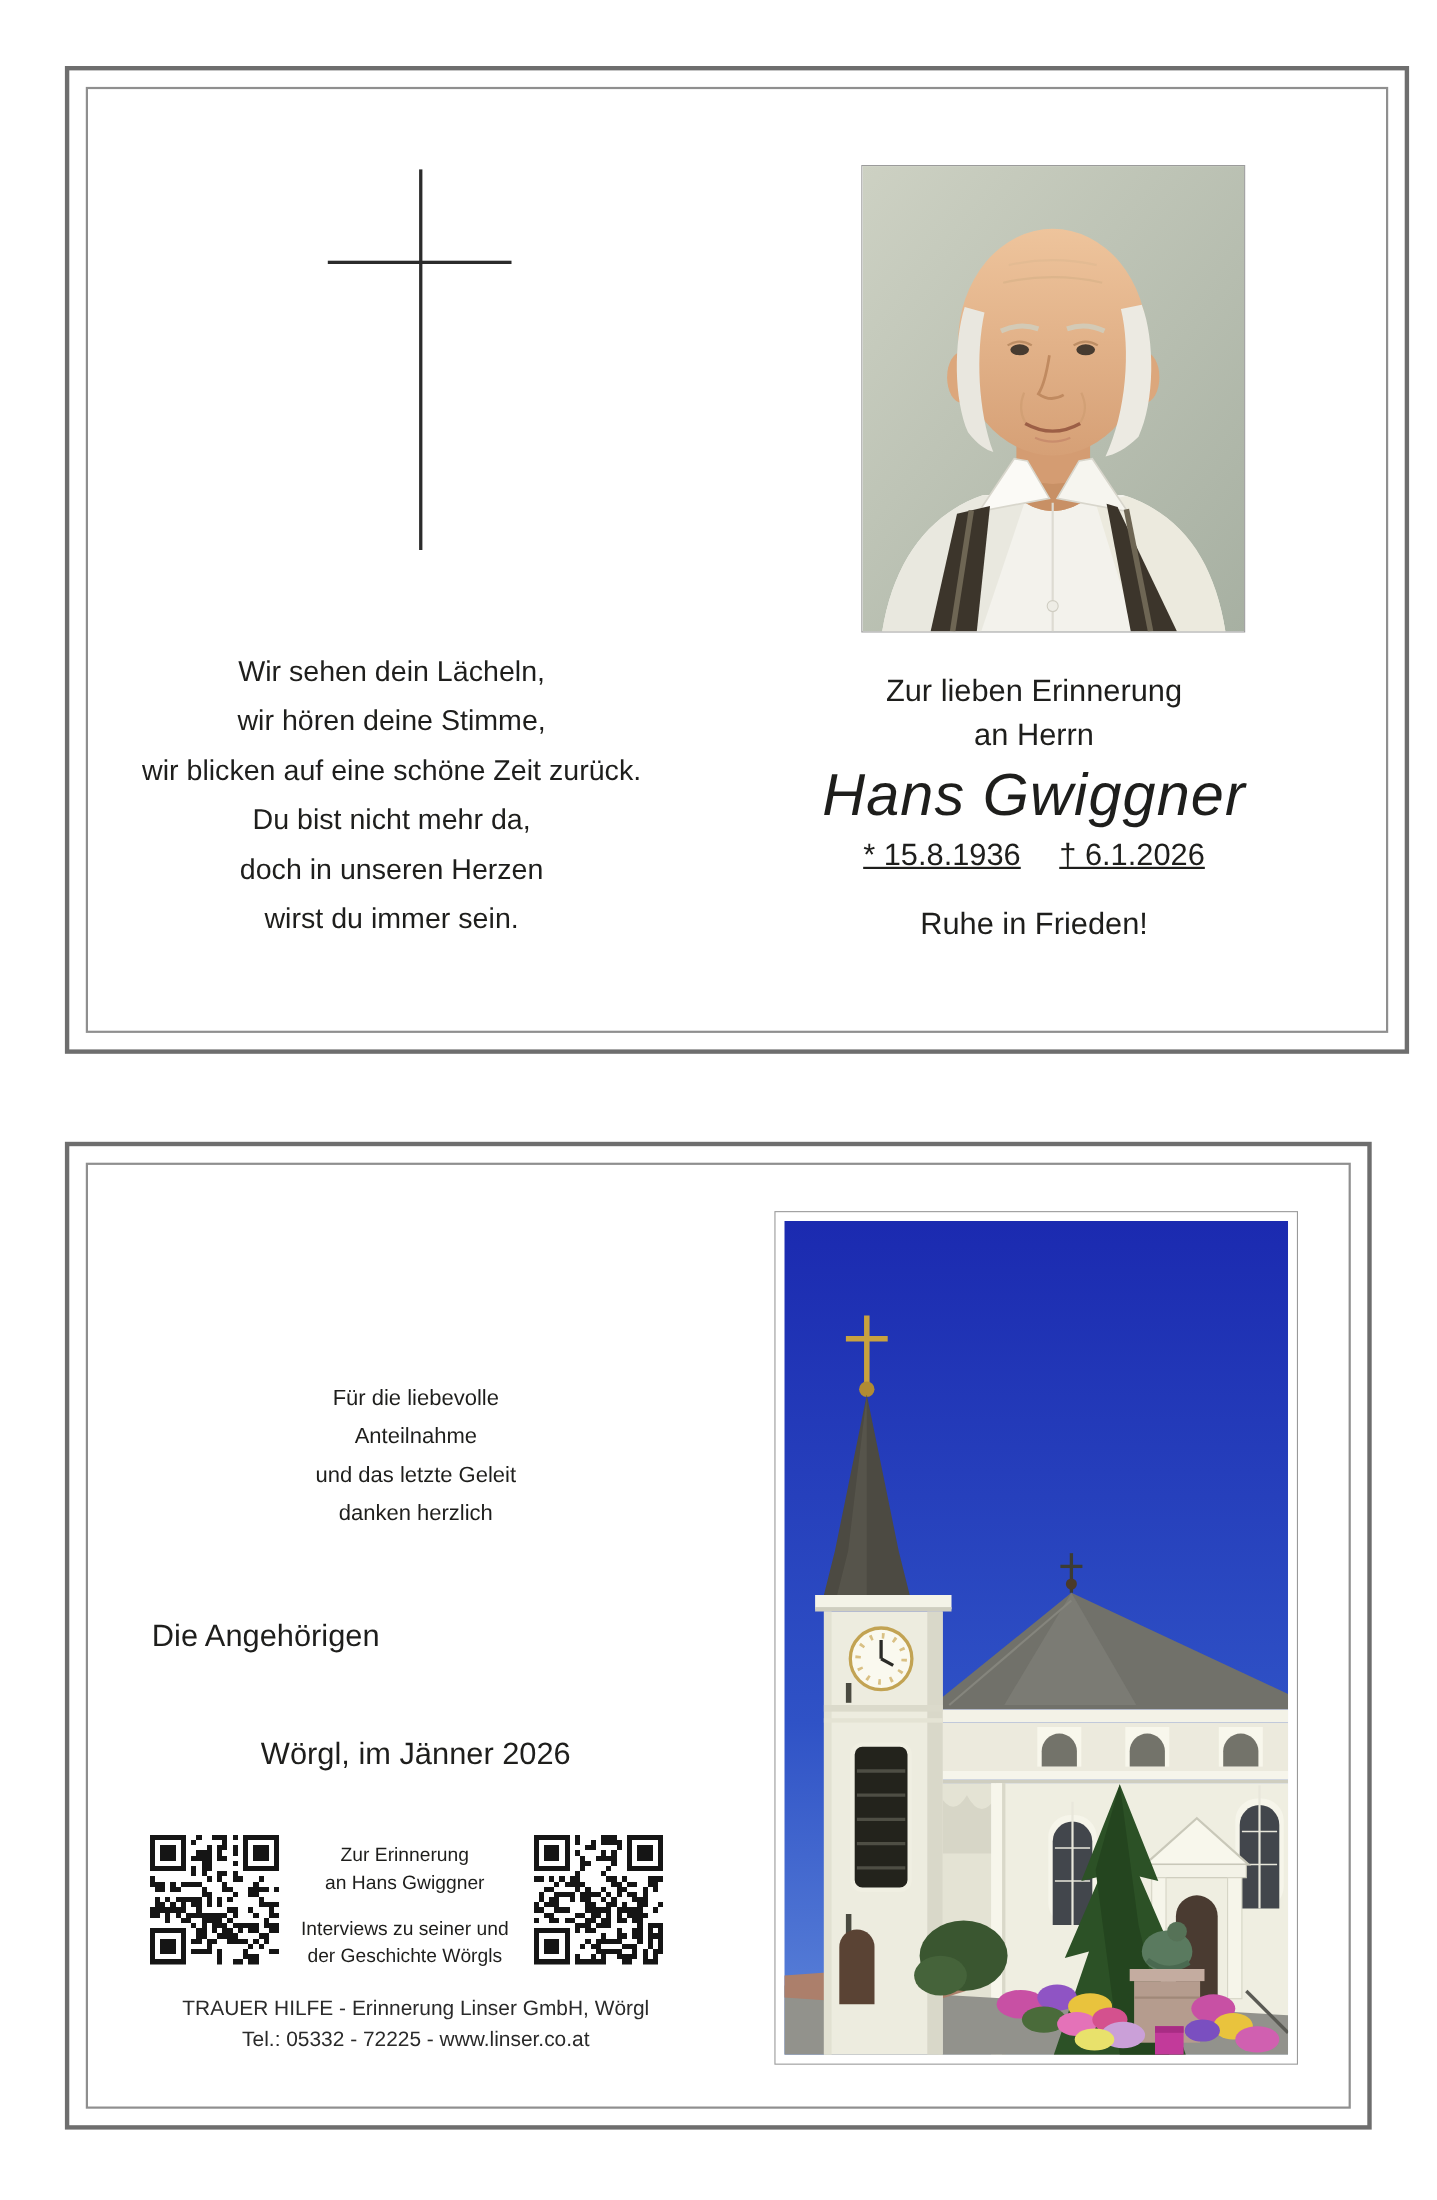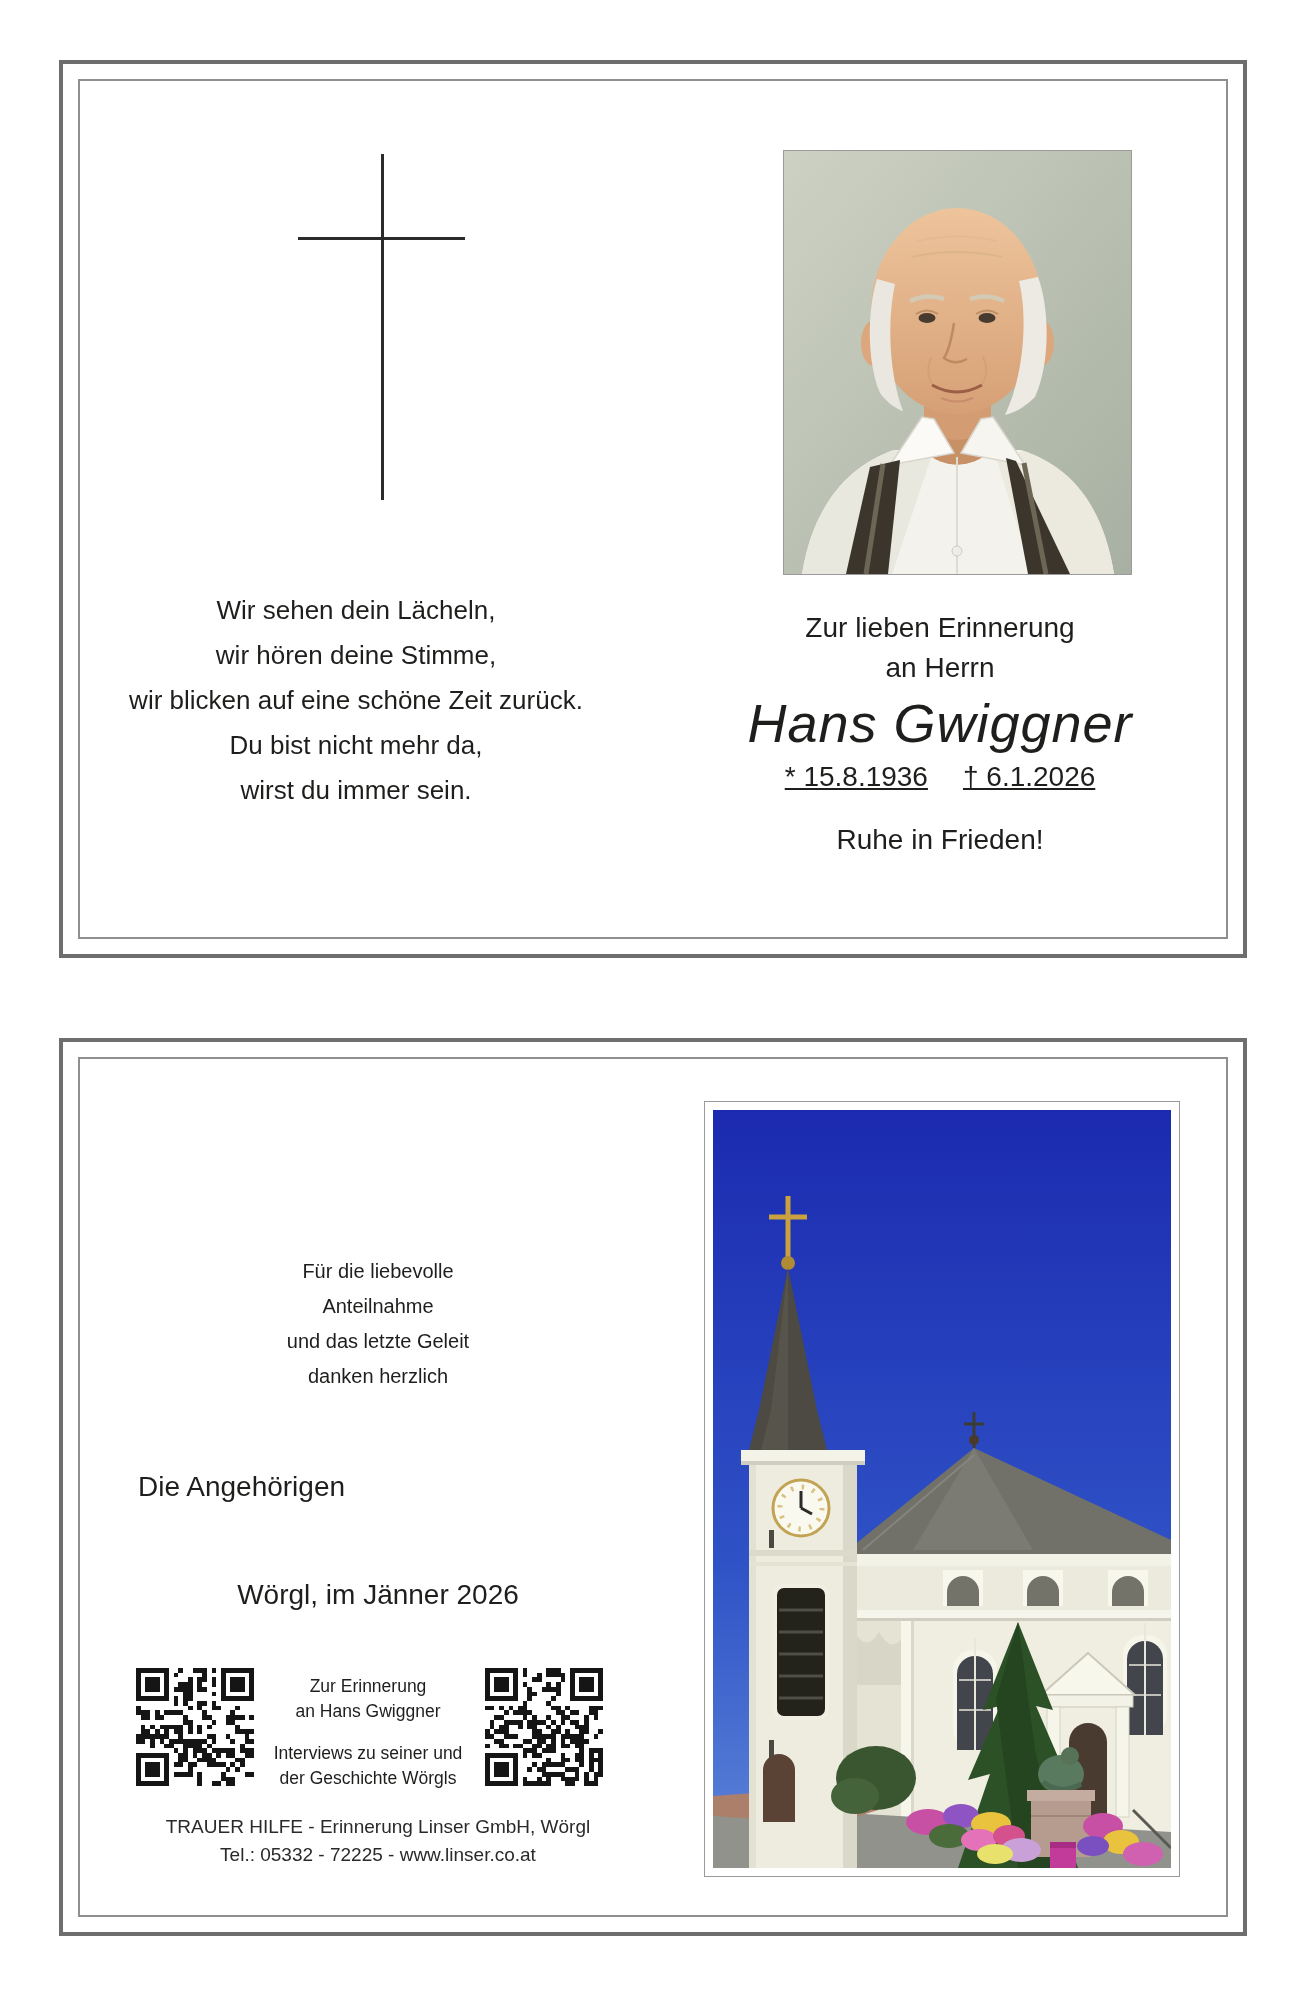--- a/index.html
+++ b/index.html
@@ -1,19 +1,19 @@
 <!DOCTYPE html>
 <html><head>
 <meta charset="utf-8">
 <style>
   html,body{margin:0;padding:0;background:#ffffff;}
   .page{position:relative;width:1306px;height:2000px;background:#ffffff;overflow:hidden;
         font-family:"Liberation Sans",sans-serif;color:#1e1e1c;}
   .card{position:absolute;left:59px;width:1180px;height:890px;border:4px solid #6e6e6e;background:#fff;}
-  .card-front{top:60px;}
+  .card-front{top:60px;padding-left:34px;}
   .card-back{top:1038px;}
   .inner-frame{position:absolute;inset:15px;border:2px solid #8f8f8f;pointer-events:none;}
   .abs{position:absolute;}
   
   .cross-v{position:absolute;left:318px;top:90px;width:3px;height:346px;background:#2b2b2b;}
   .cross-h{position:absolute;left:235px;top:173px;width:167px;height:3px;background:#2b2b2b;}
   
   .poem{left:23px;top:524px;width:540px;text-align:center;font-size:26px;line-height:45px;white-space:nowrap;}
   .rightcol{left:647px;top:0;width:460px;text-align:center;}
   .intro1{position:absolute;left:0;top:544px;width:100%;font-size:28px;line-height:40px;}
@@ -47,20 +47,21 @@
     <div>
       <div class="cross-v"></div>
       <div class="cross-h"></div>
     </div>
 
     <div class="abs poem">
       <div>Wir sehen dein Lächeln,</div>
       <div>wir hören deine Stimme,</div>
       <div>wir blicken auf eine schöne Zeit zurück.</div>
       <div>Du bist nicht mehr da,</div>
+      <div>doch in unseren Herzen</div>
       <div>wirst du immer sein.</div>
     </div>
 
     <figure class="abs portrait" style="margin:0;">
       <svg viewBox="0 0 347 423" width="347" height="423">
         <defs>
           <linearGradient id="pbg" x1="0" y1="0" x2="1" y2="1">
             <stop offset="0" stop-color="#cdd1c3"></stop>
               <stop offset="1" stop-color="#a7b0a2"></stop>
           </linearGradient>

